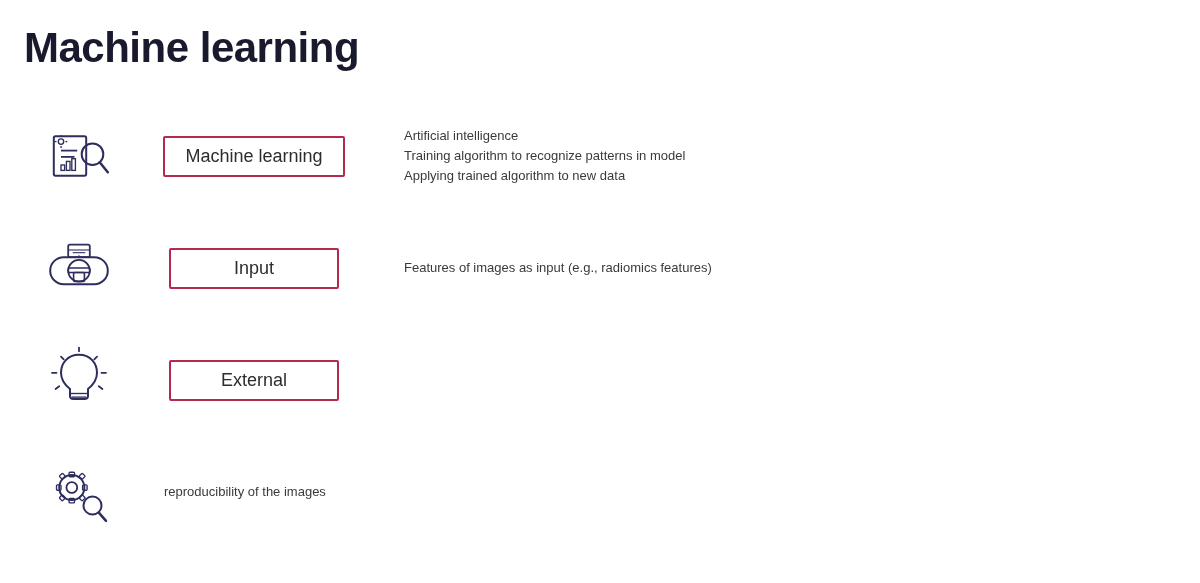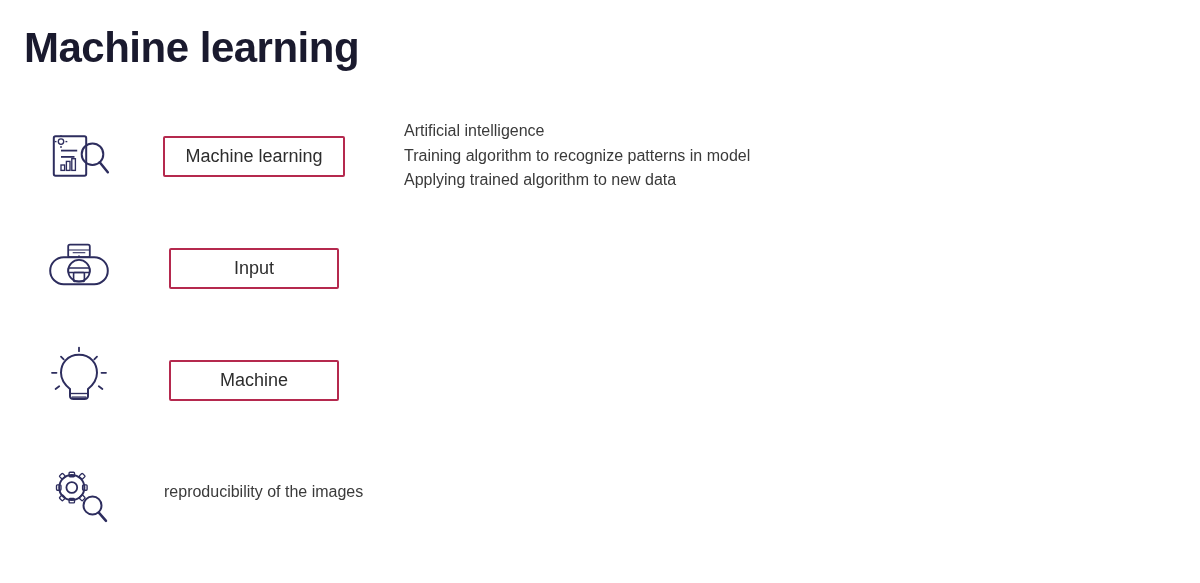--- a/index.html
+++ b/index.html
@@ -67,21 +67,21 @@
       font-size: 18px;
       color: #2d2d2d;
       text-align: center;
       min-width: 170px;
       background: #fff;
     }
 
     .description-cell {
       flex: 1;
       padding-left: 30px;
-      font-size: 16px;
+      font-size: 13px;
       color: #3a3a3a;
       line-height: 1.55;
     }
 
     .description-cell .line {
       display: block;
     }
   </style>
 </head>
 <body>
@@ -135,41 +135,44 @@
       <rect x="28" y="14" width="24" height="14" rx="2" stroke="#2d2d5e" stroke-width="2" fill="none"></rect>
       <line x1="28" y1="20" x2="52" y2="20" stroke="#2d2d5e" stroke-width="1.2"></line>
       <line x1="33" y1="23" x2="47" y2="23" stroke="#2d2d5e" stroke-width="1.2"></line>
 
       <line x1="40" y1="28" x2="40" y2="26" stroke="#2d2d5e" stroke-width="2"></line>
     </svg>
       </div>
       <div class="label-cell">
         <div class="label-box">Input</div>
       </div>
+      <div class="description-cell">
+        <span class="line">Features of images as input (e.g., radiomics features)</span>
+      </div>
     </div>
     <div class="row">
       <div class="icon-cell">
         <svg viewBox="0 0 80 80" fill="none" xmlns="http://www.w3.org/2000/svg" class="icon-svg">
 
       <path d="M40 12 C27 12 20 22 20 32 C20 40 25 46 30 50 L30 58 Q30 61 34 61 L46 61 Q50 61 50 58 L50 50 C55 46 60 40 60 32 C60 22 53 12 40 12 Z" stroke="#2d2d5e" stroke-width="2.2" fill="none"></path>
 
       <line x1="30" y1="55" x2="50" y2="55" stroke="#2d2d5e" stroke-width="1.5"></line>
       <line x1="32" y1="59" x2="48" y2="59" stroke="#2d2d5e" stroke-width="1.5"></line>
 
       <line x1="40" y1="4" x2="40" y2="8" stroke="#2d2d5e" stroke-width="2" stroke-linecap="round"></line>
       <line x1="20" y1="14" x2="23" y2="17" stroke="#2d2d5e" stroke-width="2" stroke-linecap="round"></line>
       <line x1="60" y1="14" x2="57" y2="17" stroke="#2d2d5e" stroke-width="2" stroke-linecap="round"></line>
       <line x1="10" y1="32" x2="15" y2="32" stroke="#2d2d5e" stroke-width="2" stroke-linecap="round"></line>
       <line x1="65" y1="32" x2="70" y2="32" stroke="#2d2d5e" stroke-width="2" stroke-linecap="round"></line>
       <line x1="14" y1="50" x2="18" y2="47" stroke="#2d2d5e" stroke-width="2" stroke-linecap="round"></line>
       <line x1="66" y1="50" x2="62" y2="47" stroke="#2d2d5e" stroke-width="2" stroke-linecap="round"></line>
     </svg>
       </div>
       <div class="label-cell">
-        <div class="label-box">Machine</div>
+        <div class="label-box">External</div>
       </div>
     </div>
     <div class="row">
       <div class="icon-cell">
         <svg viewBox="0 0 80 80" fill="none" xmlns="http://www.w3.org/2000/svg" class="icon-svg">
 
       <circle cx="32" cy="35" r="14" stroke="#2d2d5e" stroke-width="2.2" fill="none"></circle>
       <circle cx="32" cy="35" r="6" stroke="#2d2d5e" stroke-width="2" fill="none"></circle>
 
       <rect x="29" y="18" width="6" height="5" rx="1" stroke="#2d2d5e" stroke-width="1.5" fill="none"></rect>

